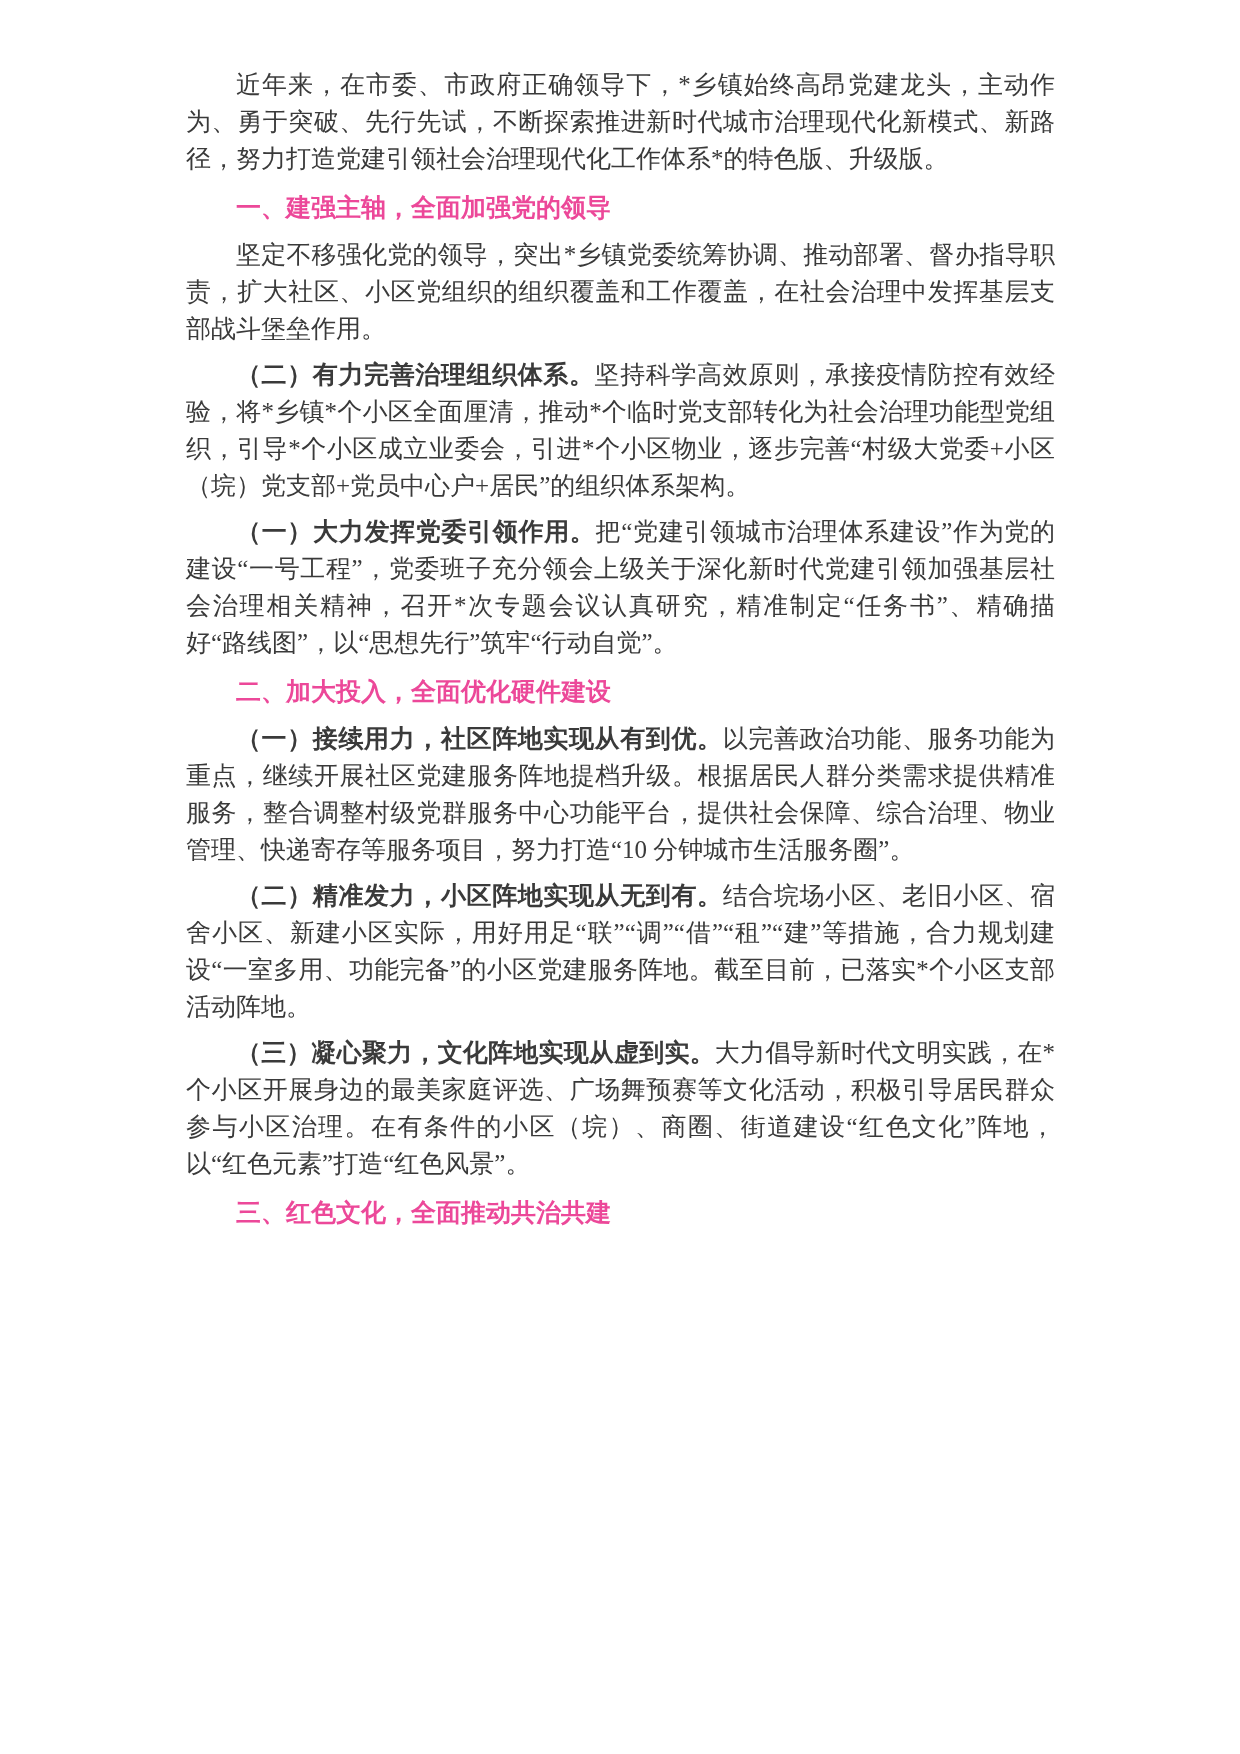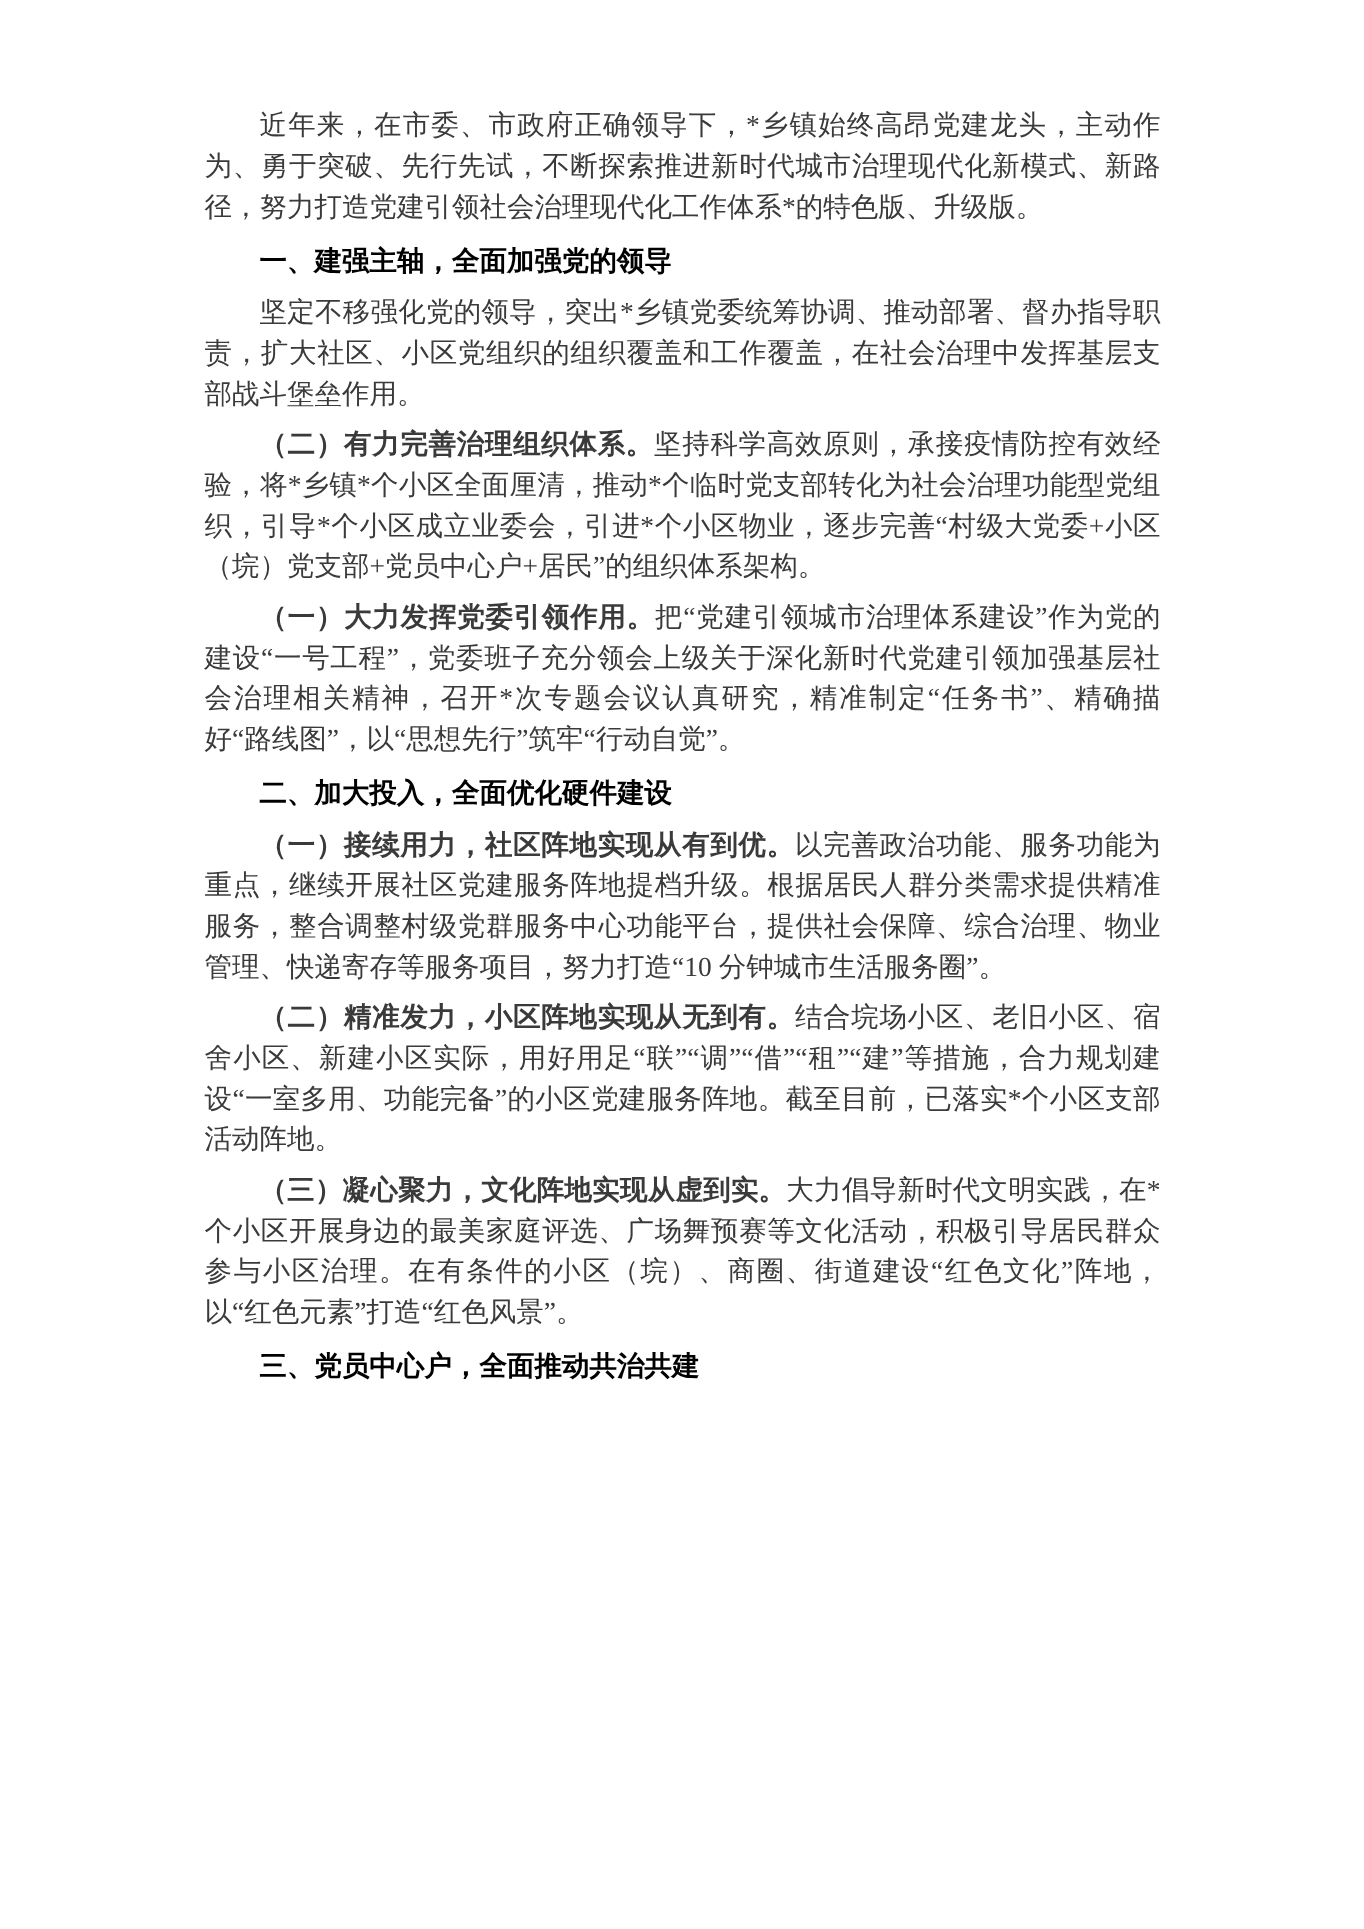--- a/index.html
+++ b/index.html
@@ -7,42 +7,42 @@
     padding: 0;
     background: #ffffff;
   }
   .page {
     position: relative;
     width: 1240px;
     height: 1754px;
     margin: 0 auto;
     background: #ffffff;
     box-sizing: border-box;
-    padding: 96px 185px 0 186px;
+    padding: 66px 185px 0 186px;
     overflow: hidden;
   }
   .doc {
     color: #3a3a3a;
     font-family: "Liberation Serif", "DejaVu Serif", serif;
     font-size: 25px;
     line-height: 37px;
     text-align: justify;
   }
   .doc p {
     margin: 0 0 9px 0;
     text-indent: 2em;
   }
   .doc h2 {
     margin: 12px 0 10px 0;
     text-indent: 2em;
     font-size: 25px;
     line-height: 37px;
     font-weight: bold;
     font-family: "Liberation Sans", "DejaVu Sans", sans-serif;
-    color: #000000;
+    color: #ec4899;
   }
   .lead {
     font-weight: bold;
     font-family: "Liberation Sans", "DejaVu Sans", sans-serif;
   }
 </style>
 </head>
 <body>
 
 <div class="page">
@@ -61,16 +61,16 @@
 
     <h2>二、加大投入，全面优化硬件建设</h2>
 
 
     <p><span class="lead">（一）接续用力，社区阵地实现从有到优。</span><span>以完善政治功能、服务功能为重点，继续开展社区党建服务阵地提档升级。根据居民人群分类需求提供精准服务，整合调整村级党群服务中心功能平台，提供社会保障、综合治理、物业管理、快递寄存等服务项目，努力打造“10 分钟城市生活服务圈”。</span></p>
 
     <p><span class="lead">（二）精准发力，小区阵地实现从无到有。</span><span>结合垸场小区、老旧小区、宿舍小区、新建小区实际，用好用足“联”“调”“借”“租”“建”等措施，合力规划建设“一室多用、功能完备”的小区党建服务阵地。截至目前，已落实*个小区支部活动阵地。</span></p>
 
     <p><span class="lead">（三）凝心聚力，文化阵地实现从虚到实。</span><span>大力倡导新时代文明实践，在*个小区开展身边的最美家庭评选、广场舞预赛等文化活动，积极引导居民群众参与小区治理。在有条件的小区（垸）、商圈、街道建设“红色文化”阵地，以“红色元素”打造“红色风景”。</span></p>
 
-    <h2>三、党员中心户，全面推动共治共建</h2>
+    <h2>三、红色文化，全面推动共治共建</h2>
 
   </div>
 </div>
 
 </body></html>

